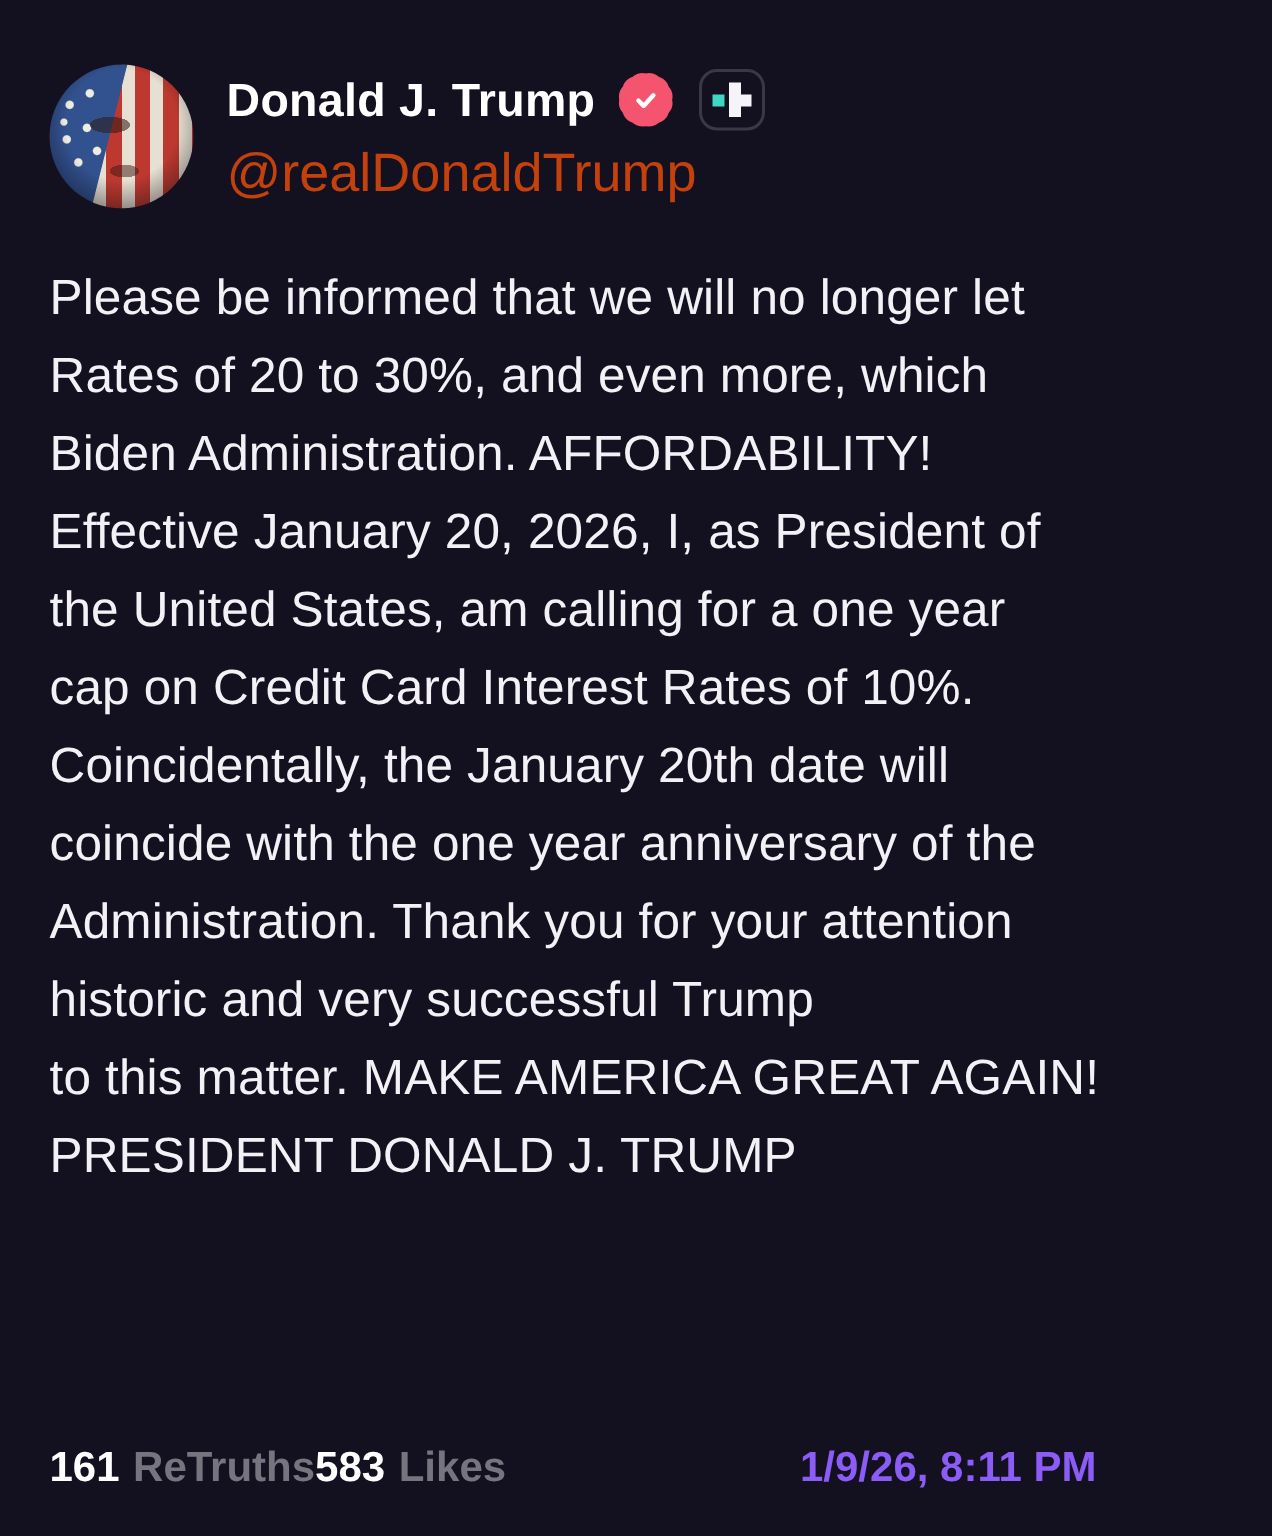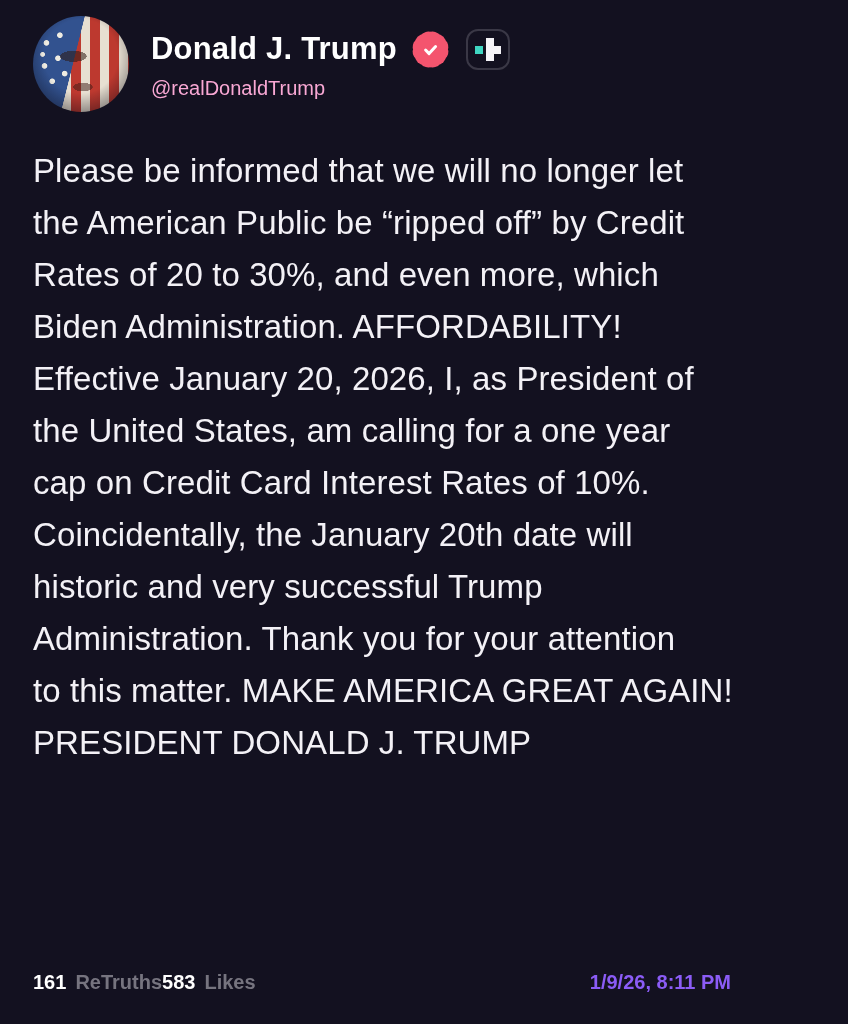--- a/index.html
+++ b/index.html
@@ -5,21 +5,21 @@
   html, body {
     margin: 0; padding: 0;
     width: 848px; height: 1024px;
     background: #131120;
     font-family: "Liberation Sans", "DejaVu Sans", sans-serif;
     overflow: hidden;
   }
   .post {
     box-sizing: border-box;
     width: 764px; height: 1024px;
-    padding: 16px 33px 30px 33px;
+    padding: 43px 33px 30px 33px;
     display: flex; flex-direction: column;
     background: #131120;
   }
   
   .hdr { display: flex; align-items: center; gap: 22px; }
   .avatar {
     width: 96px; height: 96px; border-radius: 50%;
     flex: 0 0 auto; cursor: pointer;
     background:
       radial-gradient(circle at 50% 42%, rgba(8,6,16,0) 50%, rgba(8,6,16,0.62) 93%),
@@ -34,21 +34,21 @@
       radial-gradient(circle at 10% 40%, #efece2 0 2px, rgba(0,0,0,0) 2.8px),
       linear-gradient(104deg, #32528f 0 43%, rgba(50,82,143,0) 43.5%),
       repeating-linear-gradient(90deg, #bd392f 0 10px, #e7dfd1 10px 19px);
   }
   .id-block { display: flex; flex-direction: column; justify-content: center; }
   .name-row { display: flex; align-items: center; gap: 15px; }
   .display-name {
     font-size: 31px; font-weight: 700; color: #ffffff;
     letter-spacing: 0.2px; cursor: pointer;
   }
-  .handle { font-size: 20px; color: #f9a8d4; margin-top: 7px; cursor: pointer; }
+  .handle { font-size: 36px; color: #c2410c; margin-top: 7px; cursor: pointer; }
   
   .seal { position: relative; width: 37px; height: 37px; flex: 0 0 auto; }
   .seal .sq { position: absolute; inset: 3px; background: #f4546e; border-radius: 9px; }
   .seal .r30 { transform: rotate(30deg); }
   .seal .r60 { transform: rotate(60deg); }
   .seal svg { position: absolute; inset: 0; margin: auto; display: block; }
   
   .truth {
     position: relative; width: 44px; height: 41px;
     border: 2.5px solid #3a3846; border-radius: 12px;
@@ -62,21 +62,21 @@
   .body {
     margin-top: 33px;
     font-size: 33px; line-height: 52px;
     color: #f3f1f6; letter-spacing: 0.1px;
   }
   .body .line { white-space: nowrap; }
   
   .ftr {
     margin-top: auto;
     display: flex; align-items: baseline;
-    font-size: 20px; font-weight: 700;
+    font-size: 28px; font-weight: 700;
   }
   .stat { cursor: pointer; }
   .stat + .stat { }
   .count { color: #ffffff; }
   .label { color: #76747f; margin-left: 9px; }
   .timestamp { margin-left: auto; color: #8b5cf6; }
 </style>
 </head>
 <body>
 
@@ -100,29 +100,29 @@
           <span class="v"></span>
           <span class="h"></span>
         </span>
       </div>
       <div class="handle">@realDonaldTrump</div>
     </div>
   </div>
 
   <div class="body">
     <div class="line">Please be informed that we will no longer let</div>
-    <div class="line">the American Public be “ripped off” by Credit</div>
     <div class="line">Rates of 20 to 30%, and even more, which</div>
     <div class="line">Biden Administration. AFFORDABILITY!</div>
     <div class="line">Effective January 20, 2026, I, as President of</div>
     <div class="line">the United States, am calling for a one year</div>
     <div class="line">cap on Credit Card Interest Rates of 10%.</div>
     <div class="line">Coincidentally, the January 20th date will</div>
+    <div class="line">coincide with the one year anniversary of the</div>
+    <div class="line">Administration. Thank you for your attention</div>
     <div class="line">historic and very successful Trump</div>
-    <div class="line">Administration. Thank you for your attention</div>
     <div class="line">to this matter. MAKE AMERICA GREAT AGAIN!</div>
     <div class="line">PRESIDENT DONALD J. TRUMP</div>
   </div>
 
   <div class="ftr">
     <span class="stat">
       <span class="count">161</span><span class="label">ReTruths</span>
     </span>
     <span class="stat">
       <span class="count">583</span><span class="label">Likes</span>

